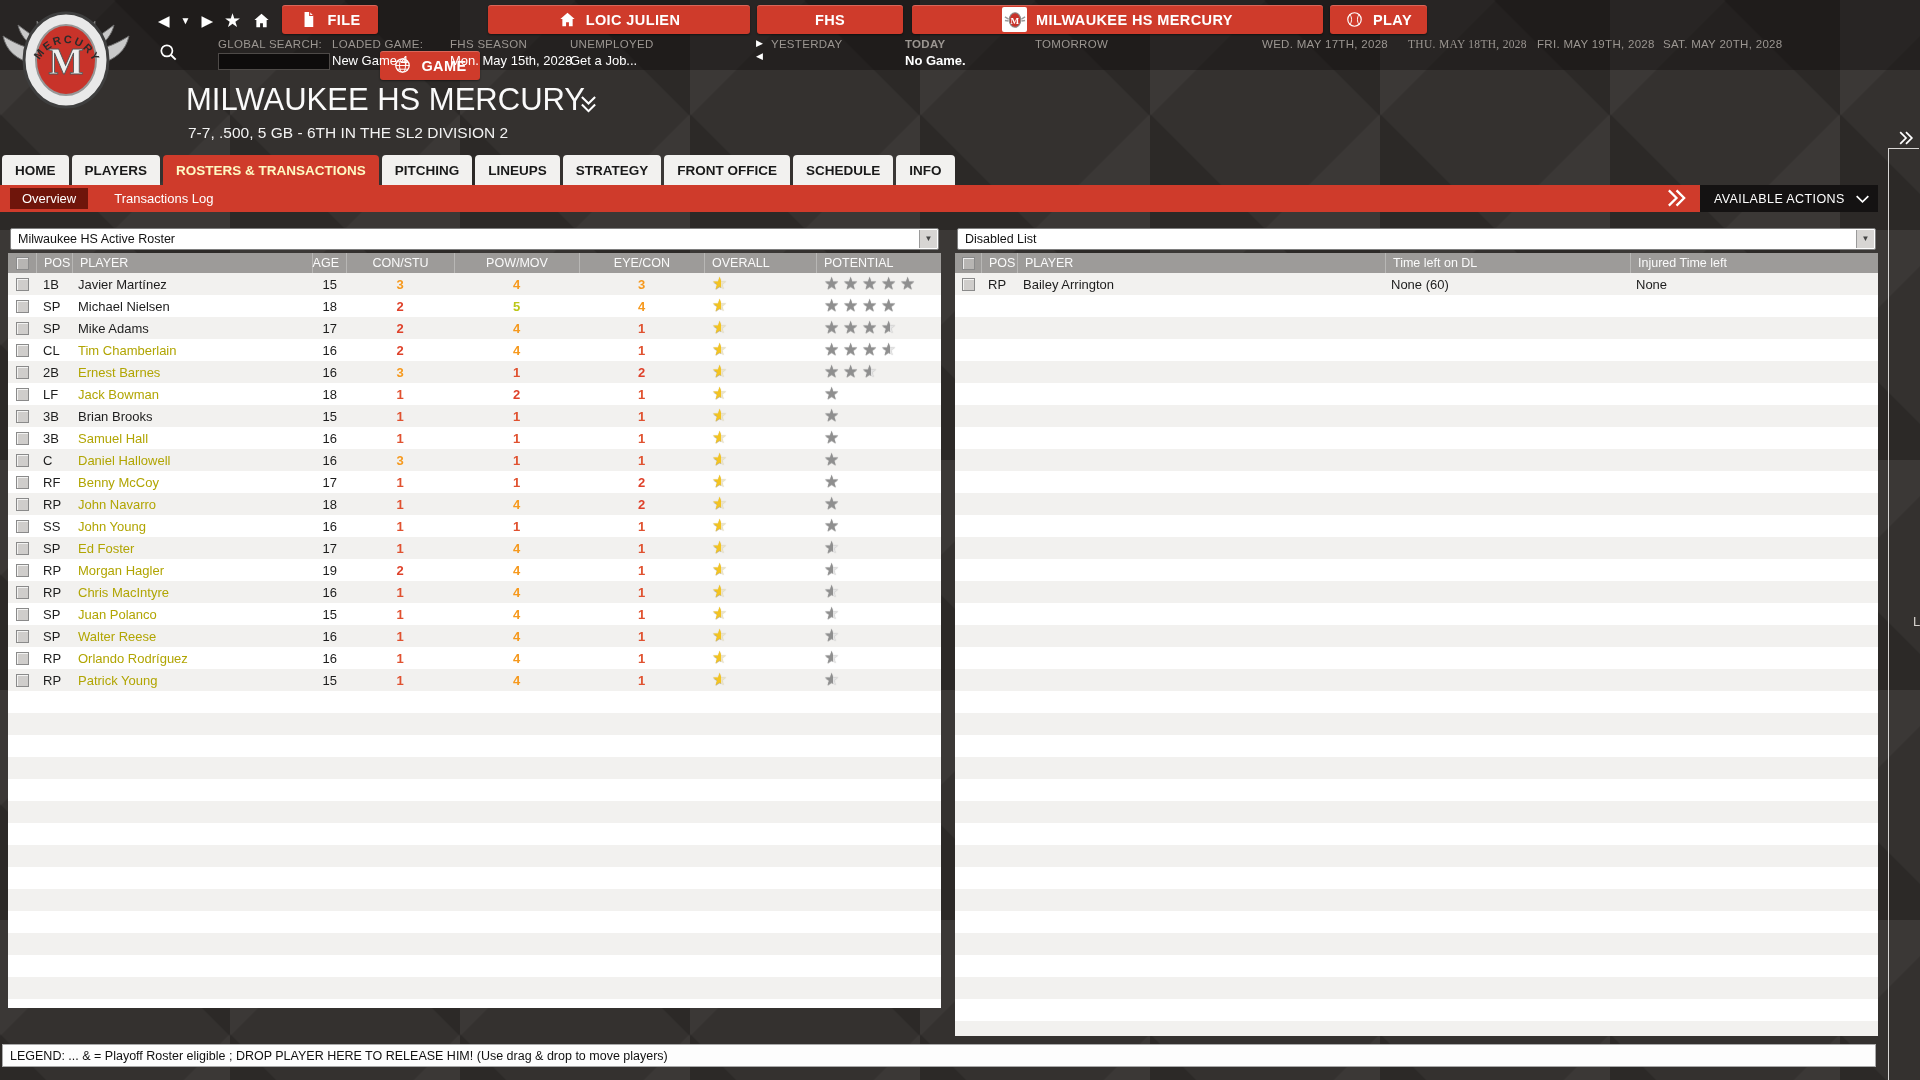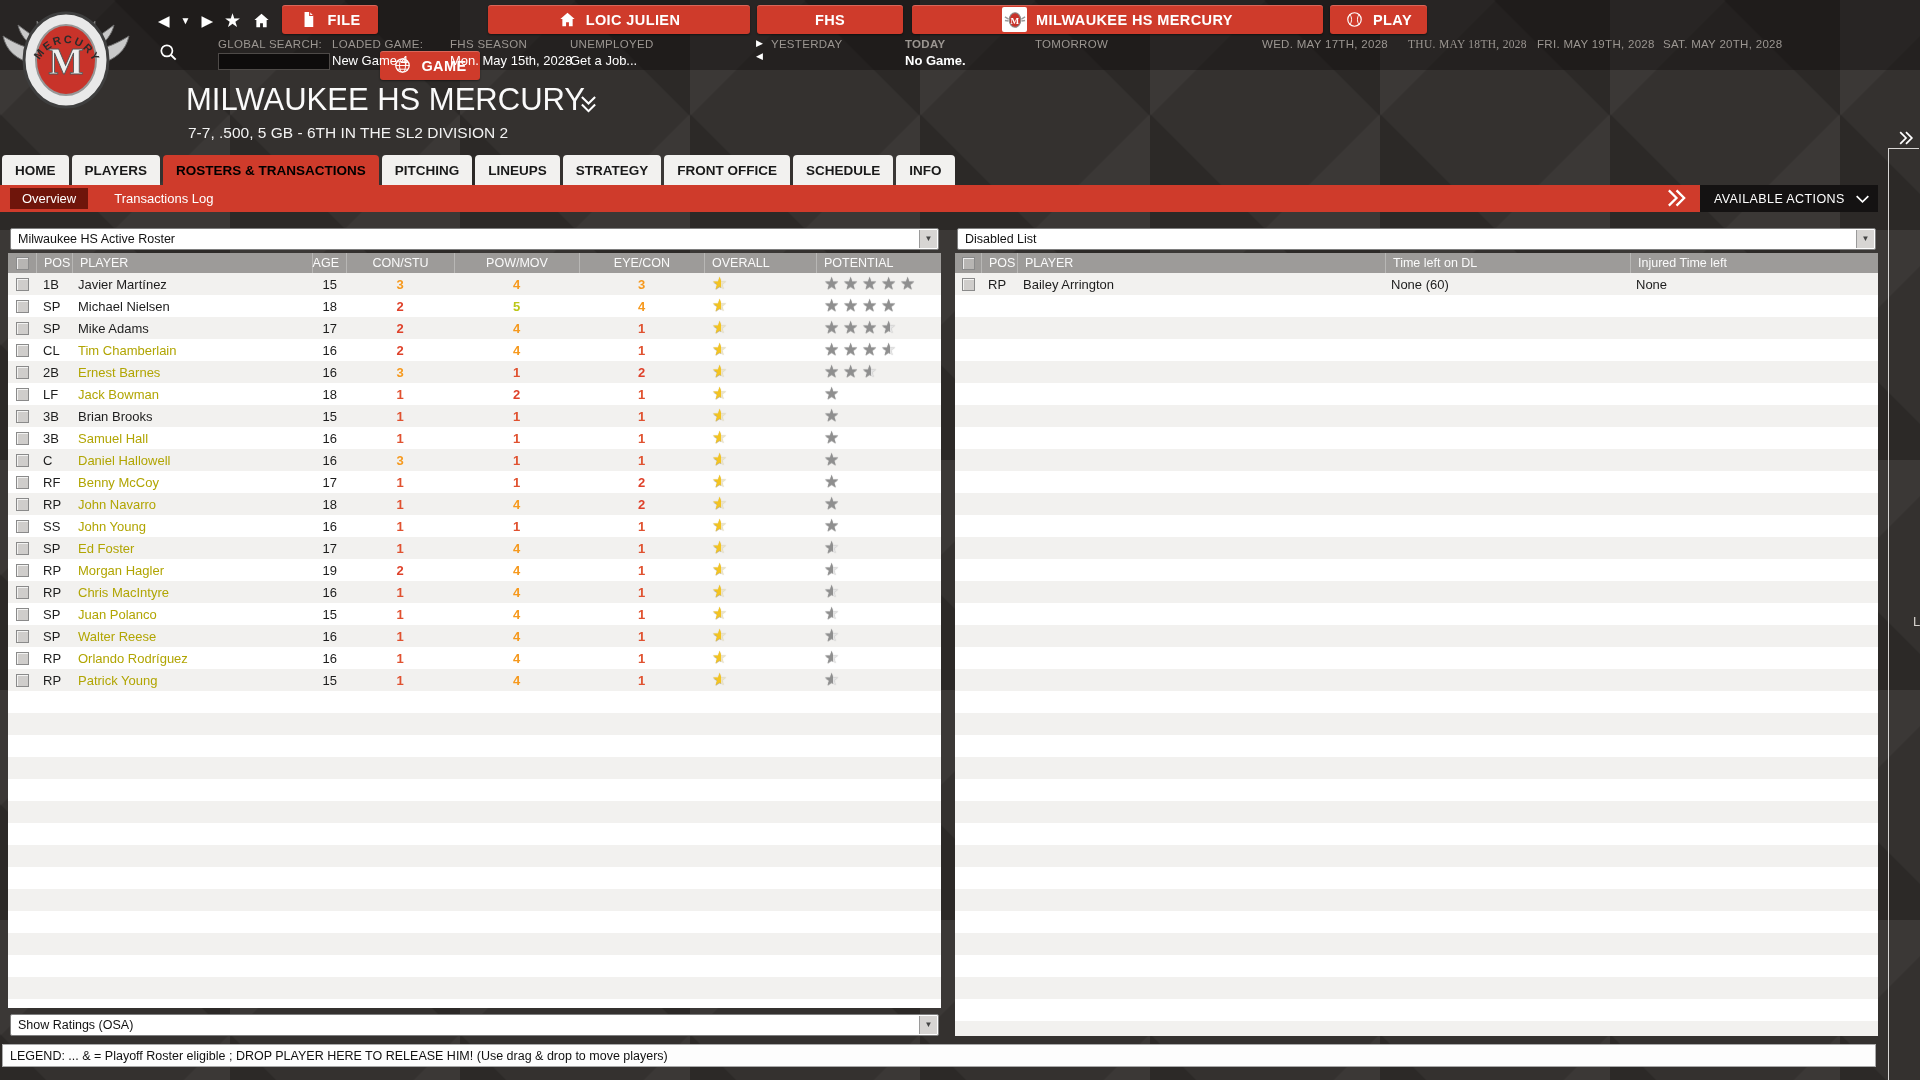--- a/index.html
+++ b/index.html
@@ -40,21 +40,21 @@
 
   
   #team-title{position:absolute;left:186px;top:82px;font-size:31px;color:#fafafa;font-weight:400;}
   #title-chev{position:absolute;left:580px;top:95px;}
   #team-record{position:absolute;left:188px;top:124px;font-size:15.5px;color:#f2f2f2;}
 
   
   #tabs{position:absolute;left:2px;top:155px;display:flex;gap:3px;height:30px;}
   .tab{height:30px;padding:0 13px;background:#f2f1ef;color:#191919;font-size:13.5px;font-weight:bold;
     display:flex;align-items:center;border-radius:4px 4px 0 0;cursor:pointer;white-space:nowrap;}
-  .tab.active{background:#cf3b2b;color:#000000;text-align:center;}
+  .tab.active{background:#cf3b2b;color:#fef9c3;text-align:center;}
 
   
   #subbar{position:absolute;left:0;top:185px;width:1700px;height:27px;background:#cf3b2b;display:flex;align-items:center;padding-left:10px;box-sizing:border-box;gap:26px;}
   .subtab{color:#fff;font-size:13px;cursor:pointer;}
   .subtab.active{background:#6f150b;padding:3px 12px;}
   #subbar-endchev{position:absolute;left:1666px;top:187px;}
   #actionsbar{position:absolute;left:1700px;top:185px;width:178px;height:27px;background:#141212;display:flex;align-items:center;cursor:pointer;}
   #actionsbar .t{color:#fff;font-size:12.5px;letter-spacing:.4px;margin-left:14px;}
   #actionsbar svg{margin-left:10px;}
 
@@ -918,21 +918,20 @@
           <div>
             <span class="c-star">
               <span class="st s">
                 <span class="b">★</span>
                 <span class="f" style="width: 50%;">★</span>
               </span>
             </span>
           </div>
         </div>
       </div>
-    <div class="sel" id="ratings-select">Show Ratings (OSA)</div>
   </div>
 
   <div class="panel" id="right-panel">
     <div class="sel" style="margin:0 2px;">Disabled List</div>
     <div class="thead grid-r" id="right-thead">
         <div class="cbc">
           <span class="cb"></span>
         </div>
         <div class="h-left">POS</div>
         <div class="h-left">PLAYER</div>

